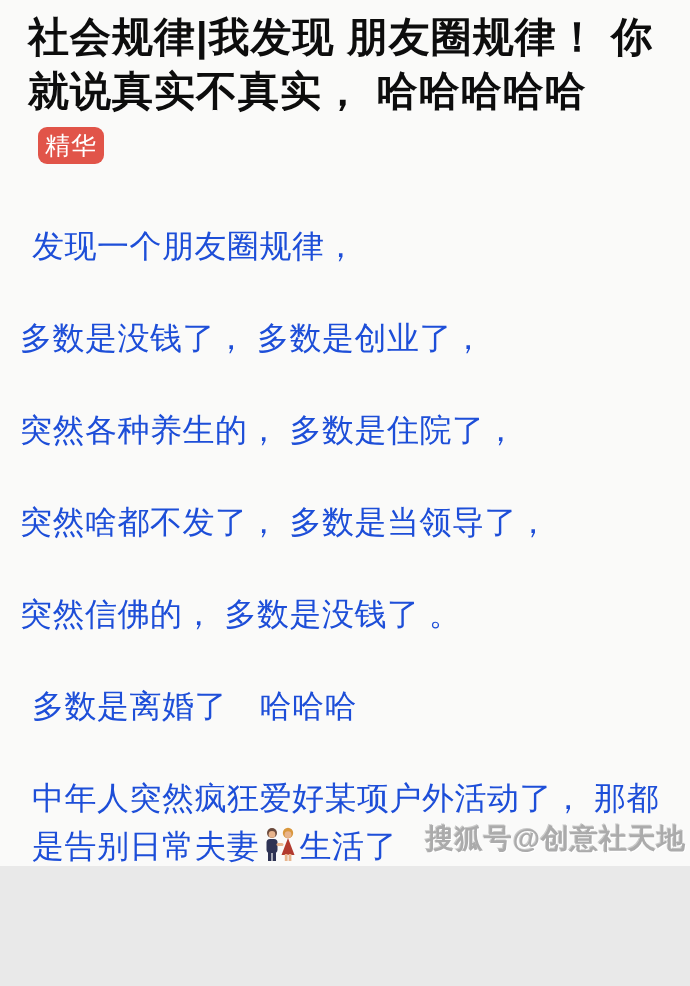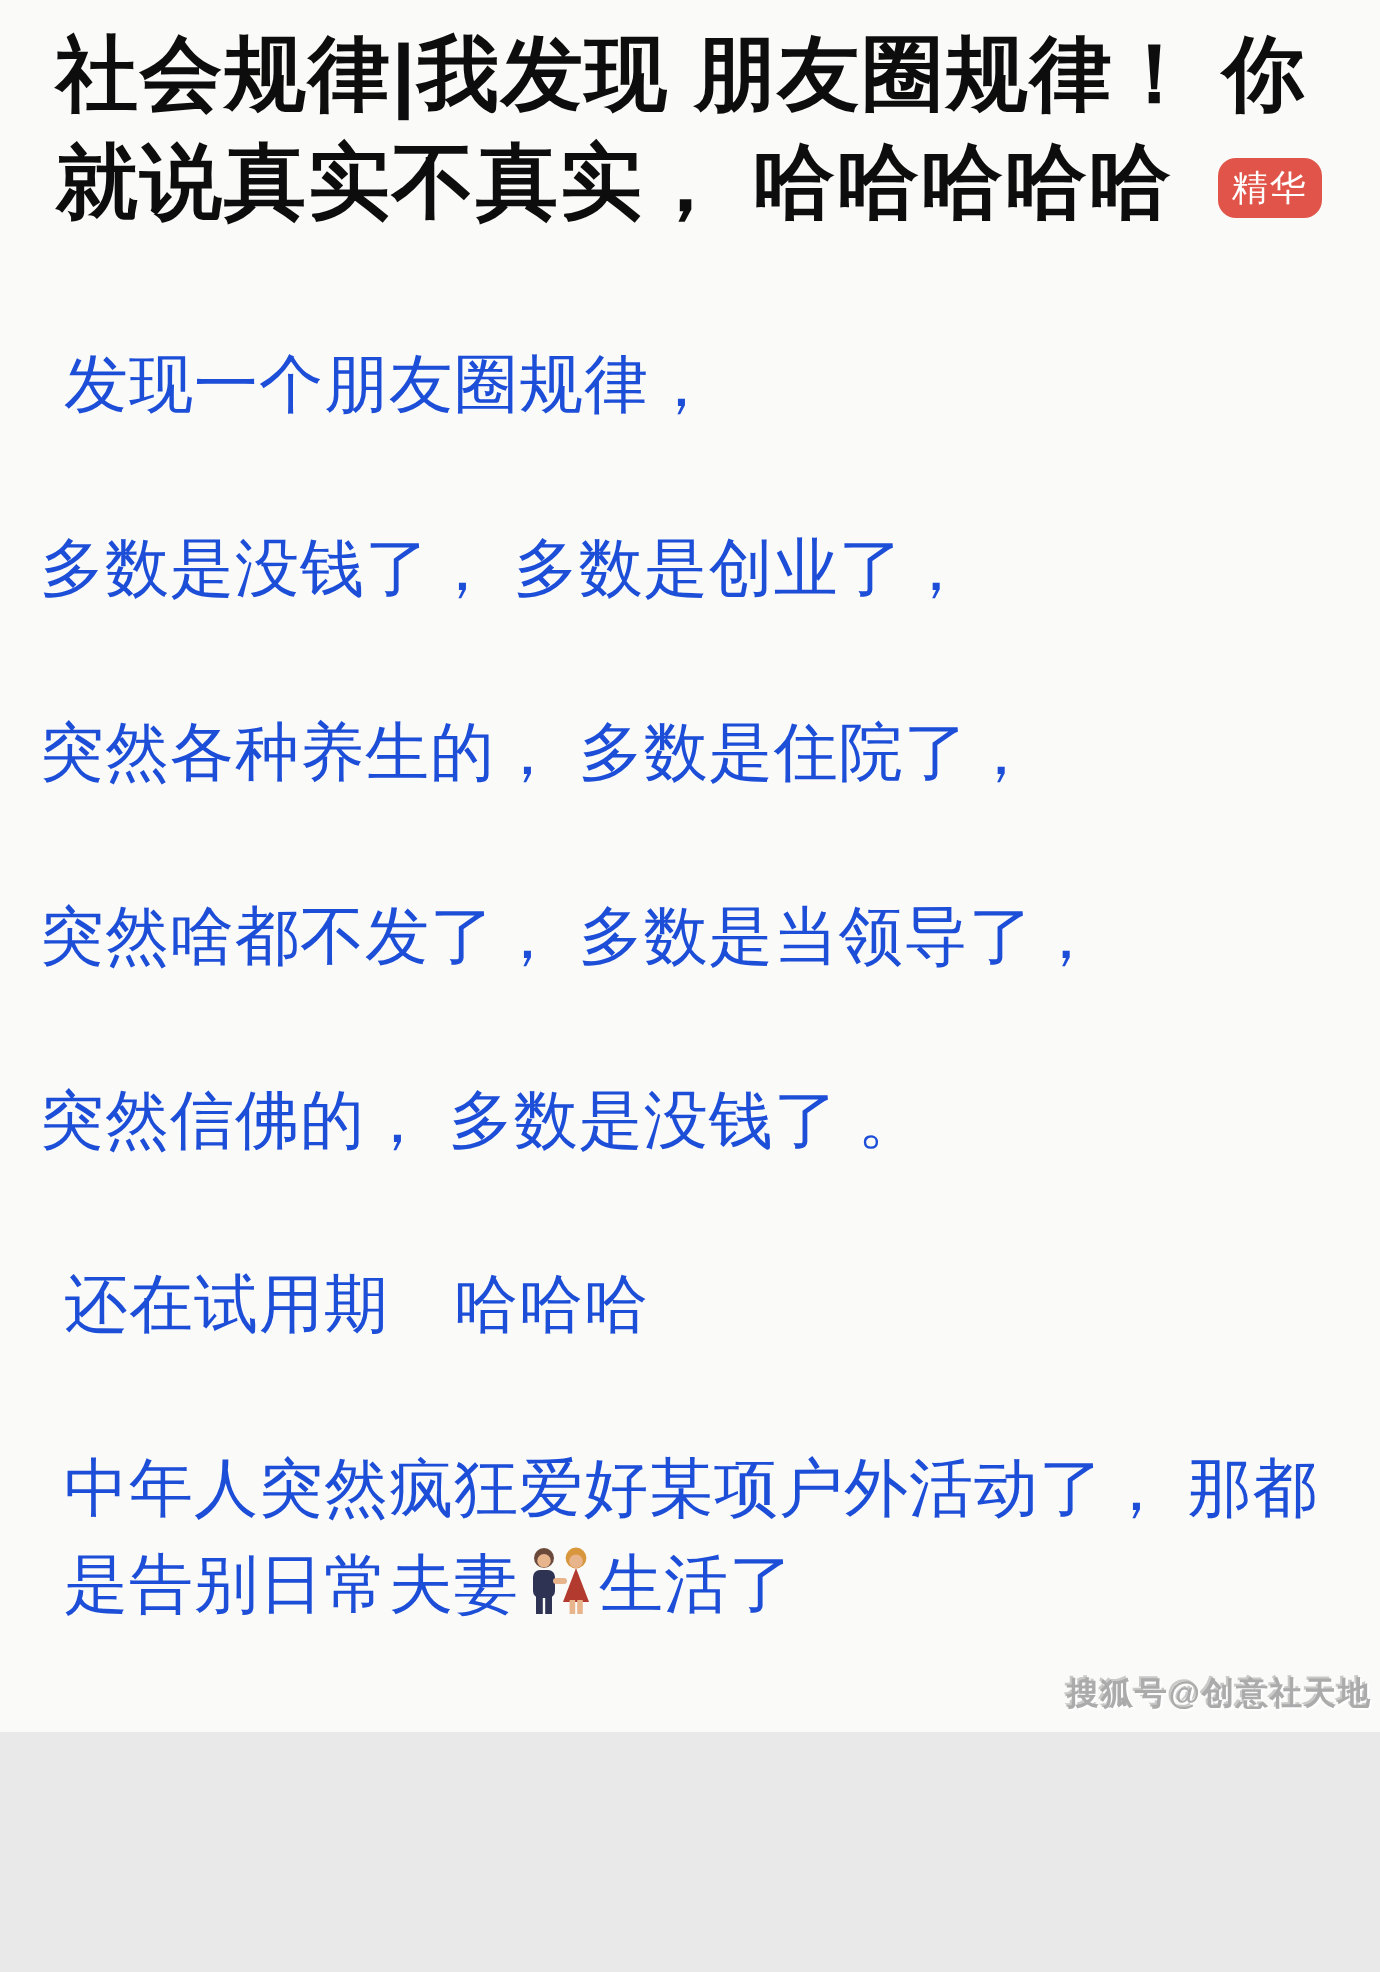--- a/index.html
+++ b/index.html
@@ -15,21 +15,21 @@
   .title {
     margin: 10px 16px 0 28px;
     font-size: 41px;
     line-height: 54px;
     font-weight: 700;
     color: #0d0d0d;
     letter-spacing: 1px;
   }
   .badge {
     display: inline-block;
-    font-size: 18px;
+    font-size: 25px;
     font-weight: 400;
     line-height: 1;
     padding: 6px 7px;
     border-radius: 9px;
     margin-left: 10px;
     vertical-align: 5px;
     letter-spacing: 1px;
   }
   .content {
     margin-top: 50px;
@@ -48,21 +48,21 @@
     display: inline-block;
     width: 38px;
     height: 38px;
     vertical-align: -6px;
     margin: 0 1px;
   }
   .watermark {
     position: absolute;
     right: 4px;
     bottom: 8px;
-    font-size: 16px;
+    font-size: 28px;
     font-weight: 700;
     letter-spacing: 1px;
     text-shadow: 1px 1px 0 rgba(255,255,255,0.95), -1px -1px 0 rgba(110,110,110,0.35);
   }
 </style>
 </head>
 <body>
 
 <div class="page" style="background: rgb(250, 250, 249);">
 
@@ -71,21 +71,21 @@
     <span>就说真实不真实， 哈哈哈哈哈</span>
     <span class="badge" style="background: rgb(225, 84, 73); color: rgb(255, 255, 255);">精华</span>
   </h1>
 
   <div class="content">
     <p class="ind">发现一个朋友圈规律，</p>
     <p>多数是没钱了， 多数是创业了，</p>
     <p>突然各种养生的， 多数是住院了，</p>
     <p>突然啥都不发了， 多数是当领导了，</p>
     <p>突然信佛的， 多数是没钱了 。</p>
-    <p class="ind">还在试用期　哈哈哈</p>
+    <p class="ind">多数是离婚了　哈哈哈</p>
     <p class="ind">
       <span>中年人突然疯狂爱好某项户外活动了， 那都是告别日常夫妻</span><span class="emoji">
         <svg width="38" height="38" viewBox="0 0 38 38" aria-hidden="true">
 
           <circle cx="11" cy="8" r="5" fill="#6b4a3c"></circle>
           <circle cx="11" cy="9.4" r="3.4" fill="#e8b48c"></circle>
           <rect x="5.5" y="14" width="11" height="14" rx="3.5" fill="#2e3354"></rect>
           <rect x="7" y="27" width="3.4" height="9" fill="#2e3354"></rect>
           <rect x="11.6" y="27" width="3.4" height="9" fill="#2e3354"></rect>
 

